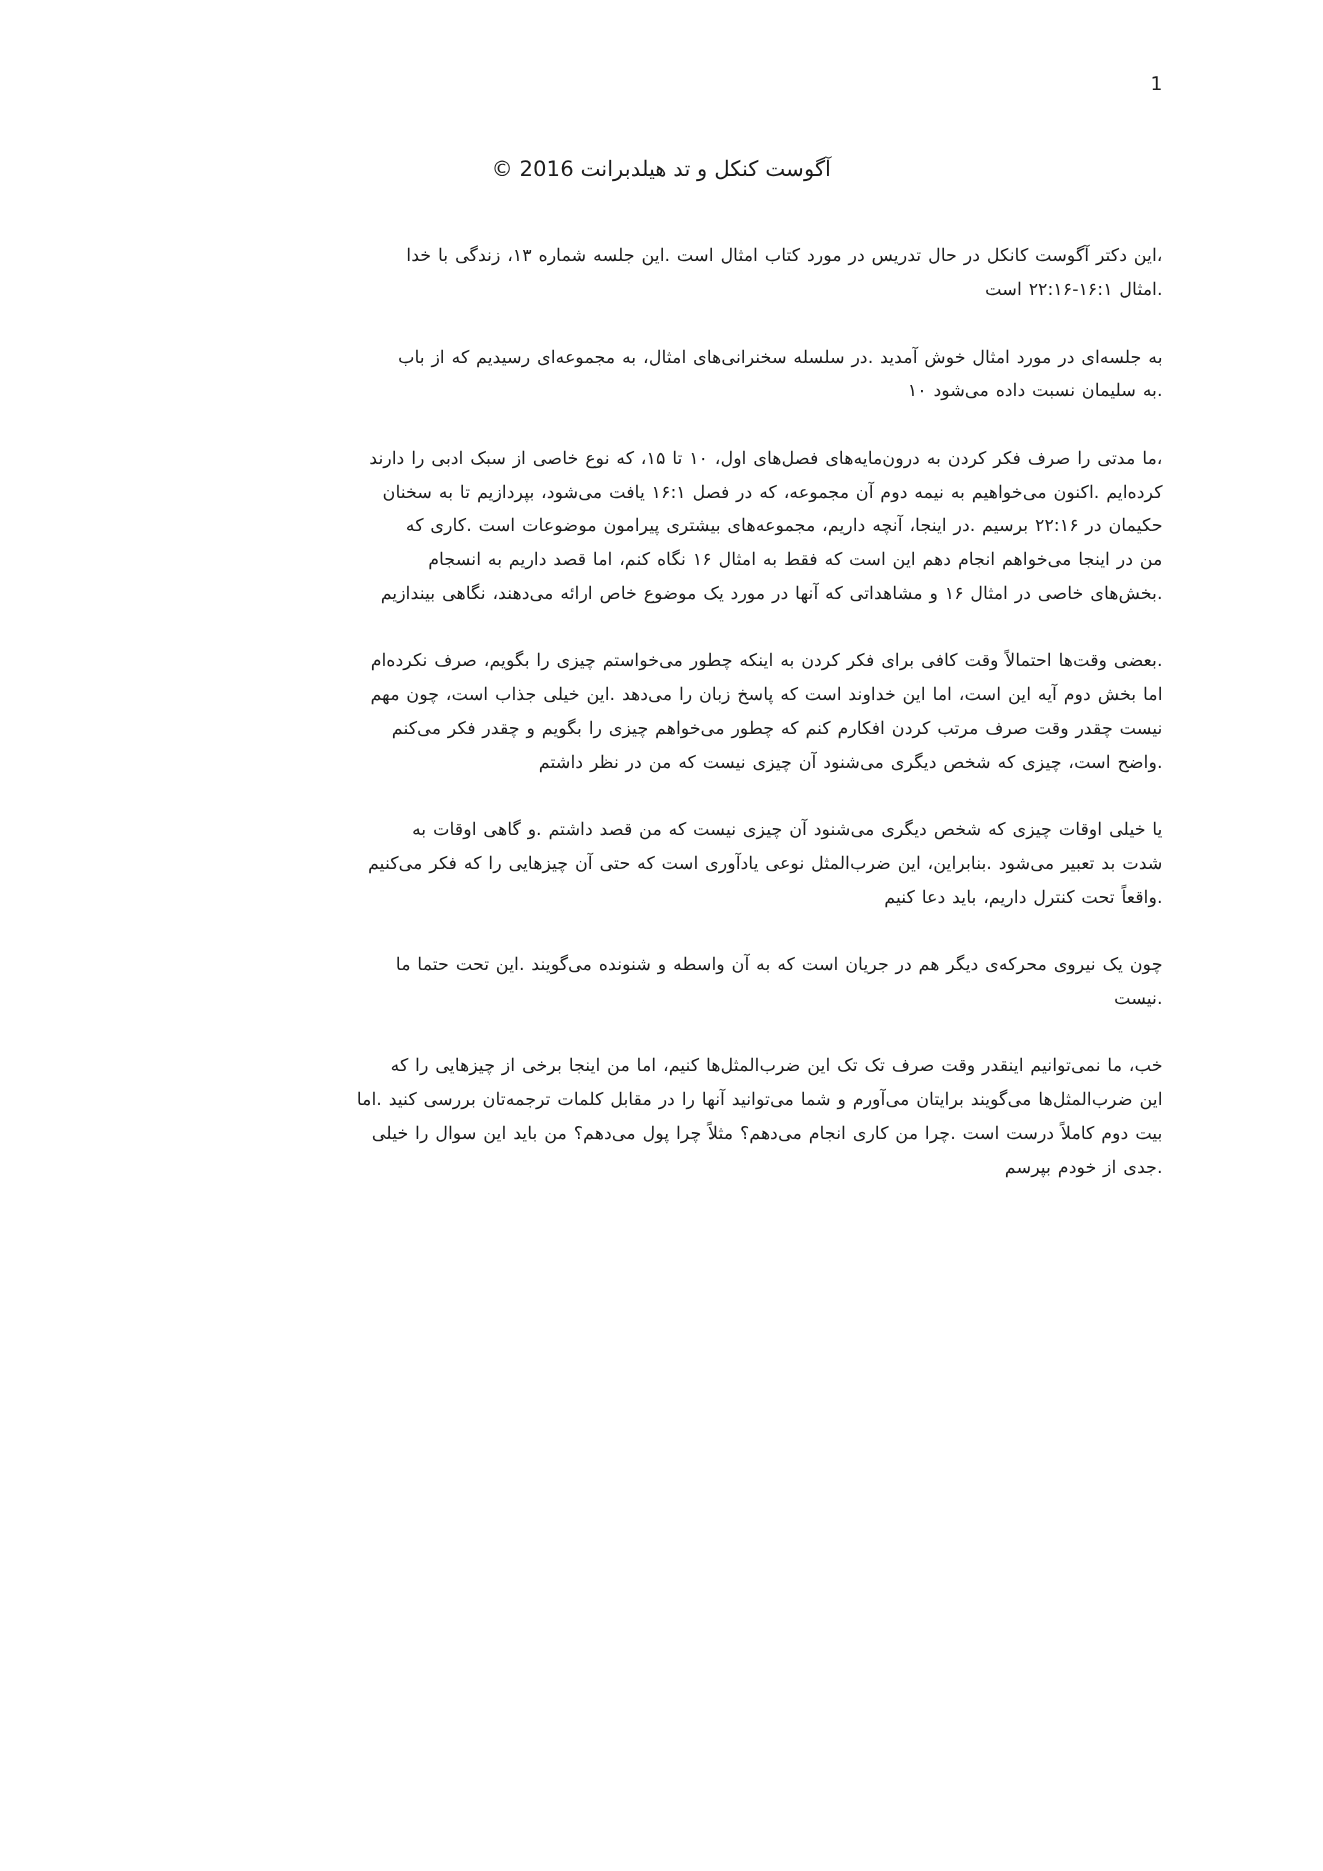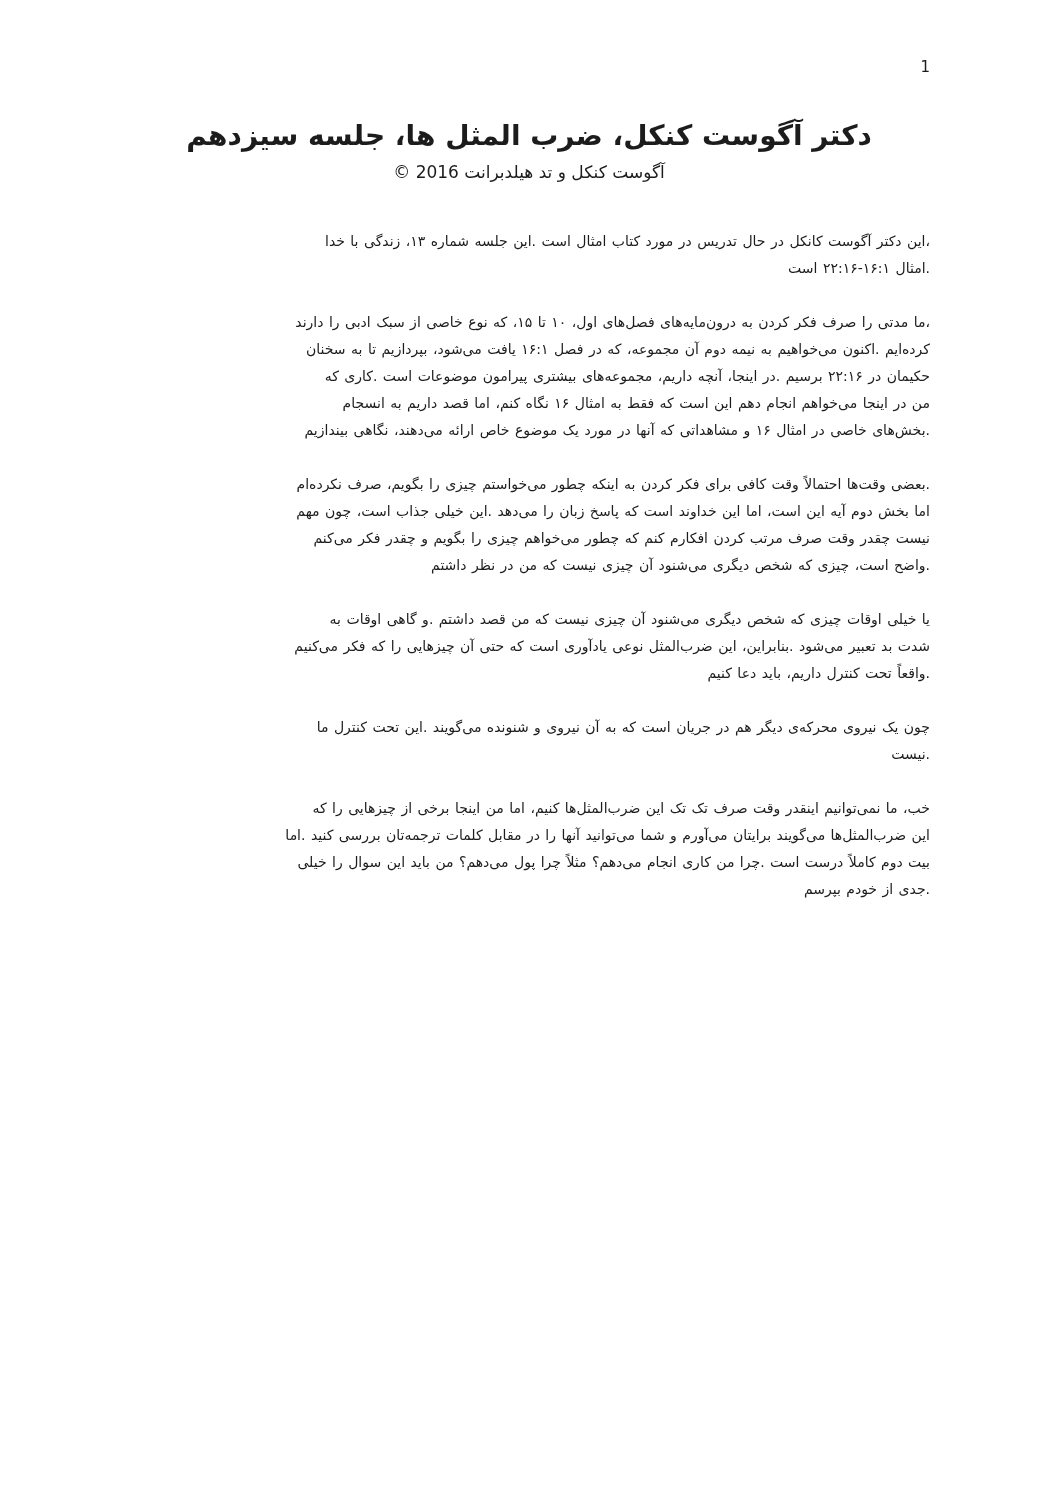--- a/index.html
+++ b/index.html
@@ -49,36 +49,37 @@
     white-space: pre-line;
     word-spacing: 1px;
   }
 </style>
 </head>
 <body>
 
 <div class="page-number">1</div>
 
 <div class="doc">
-  <h1 class="title">دکتر آگوست کنکل، ضرب المثل ها، جلسه سیزدهم</h1>
   <div class="subtitle">آگوست کنکل و تد هیلدبرانت 2016 ©</div>
 
   <p class="para">،این دکتر آگوست کانکل در حال تدریس در مورد کتاب امثال است .این جلسه شماره ۱۳، زندگی با خدا
 .امثال ۱۶:۱-۲۲:۱۶ است</p>
+  <p class="para">به جلسه‌ای در مورد امثال خوش آمدید .در سلسله سخنرانی‌های امثال، به مجموعه‌ای رسیدیم که از باب
+.به سلیمان نسبت داده می‌شود ۱۰</p>
   <p class="para">،ما مدتی را صرف فکر کردن به درون‌مایه‌های فصل‌های اول، ۱۰ تا ۱۵، که نوع خاصی از سبک ادبی را دارند
 کرده‌ایم .اکنون می‌خواهیم به نیمه دوم آن مجموعه، که در فصل ۱۶:۱ یافت می‌شود، بپردازیم تا به سخنان
 حکیمان در ۲۲:۱۶ برسیم .در اینجا، آنچه داریم، مجموعه‌های بیشتری پیرامون موضوعات است .کاری که
 من در اینجا می‌خواهم انجام دهم این است که فقط به امثال ۱۶ نگاه کنم، اما قصد داریم به انسجام
 .بخش‌های خاصی در امثال ۱۶ و مشاهداتی که آنها در مورد یک موضوع خاص ارائه می‌دهند، نگاهی بیندازیم</p>
   <p class="para">.بعضی وقت‌ها احتمالاً وقت کافی برای فکر کردن به اینکه چطور می‌خواستم چیزی را بگویم، صرف نکرده‌ام
 اما بخش دوم آیه این است، اما این خداوند است که پاسخ زبان را می‌دهد .این خیلی جذاب است، چون مهم
 نیست چقدر وقت صرف مرتب کردن افکارم کنم که چطور می‌خواهم چیزی را بگویم و چقدر فکر می‌کنم
 .واضح است، چیزی که شخص دیگری می‌شنود آن چیزی نیست که من در نظر داشتم</p>
   <p class="para">یا خیلی اوقات چیزی که شخص دیگری می‌شنود آن چیزی نیست که من قصد داشتم .و گاهی اوقات به
 شدت بد تعبیر می‌شود .بنابراین، این ضرب‌المثل نوعی یادآوری است که حتی آن چیزهایی را که فکر می‌کنیم
 .واقعاً تحت کنترل داریم، باید دعا کنیم</p>
-  <p class="para">چون یک نیروی محرکه‌ی دیگر هم در جریان است که به آن نیروی و شنونده می‌گویند .این تحت کنترل ما
+  <p class="para">چون یک نیروی محرکه‌ی دیگر هم در جریان است که به آن واسطه و شنونده می‌گویند .این تحت حتما ما
 .نیست</p>
   <p class="para">خب، ما نمی‌توانیم اینقدر وقت صرف تک تک این ضرب‌المثل‌ها کنیم، اما من اینجا برخی از چیزهایی را که
 این ضرب‌المثل‌ها می‌گویند برایتان می‌آورم و شما می‌توانید آنها را در مقابل کلمات ترجمه‌تان بررسی کنید .اما
 بیت دوم کاملاً درست است .چرا من کاری انجام می‌دهم؟ مثلاً چرا پول می‌دهم؟ من باید این سوال را خیلی
 .جدی از خودم بپرسم</p>
 </div>
 
 </body></html>

